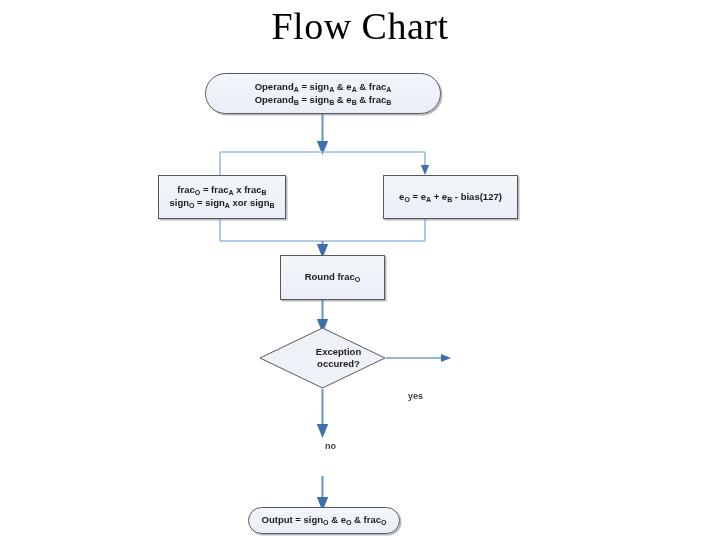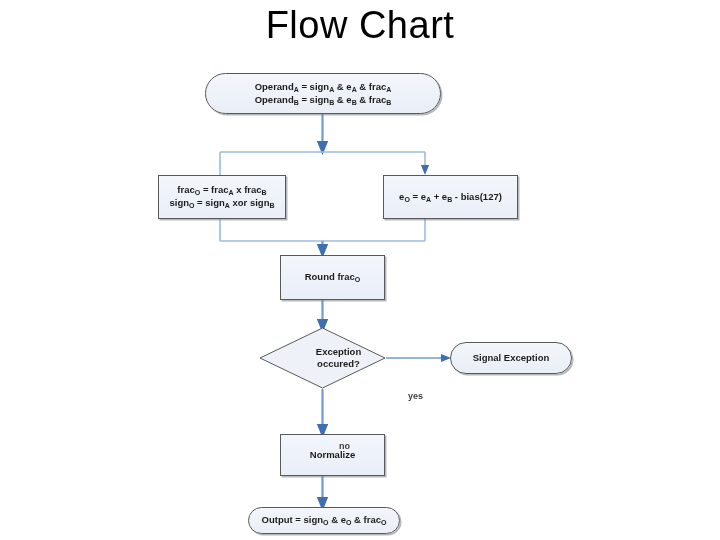--- a/index.html
+++ b/index.html
@@ -18,21 +18,21 @@
   #title {
     position: absolute;
     left: 0;
     top: 4px;
     width: 720px;
     text-align: center;
     font-size: 38px;
     font-weight: 400;
     color: #000000;
     letter-spacing: 0.5px;
-    font-family: Liberation Sans, sans-serif;
+    font-family: Liberation Serif, serif;
   }
   #canvas {
     position: absolute;
     left: 0;
     top: 0;
     width: 720px;
     height: 540px;
   }
   .node {
     position: absolute;
@@ -147,28 +147,22 @@
   </div>
 
   <div class="diamond-wrap" style="left:259px; top:327px; width:127px; height:62px;">
     <svg width="127" height="62" viewBox="0 0 127 62" xmlns="http://www.w3.org/2000/svg">
       <polygon points="63.5,1 126,31 63.5,61 1,31" fill="#eef1f7" stroke="#58595b" stroke-width="1"></polygon>
     </svg>
     <div class="diamond-label">Exception
 occured?</div>
   </div>
 
-  <div class="node pill" style="left:450px; top:342px; width:122px; height:32px;">
-    <span class="txt">Signal Exception</span>
-  </div>
 
-  <div class="node" style="left:280px; top:434px; width:105px; height:42px;">
-    <span class="txt">Normalize</span>
-  </div>
 
   <div class="node pill" style="left:248px; top:507px; width:152px; height:27px;">
     <span class="txt">Output = sign<sub>O</sub> &amp; e<sub>O</sub> &amp; frac<sub>O</sub></span>
   </div>
 
   <div class="edge-label" style="left:408px; top:352px;">yes</div>
-  <div class="edge-label" style="left:339px; top:402px;">no</div>
+  <div class="edge-label" style="left:325px; top:402px;">no</div>
 
 </div>
 
 </body></html>

